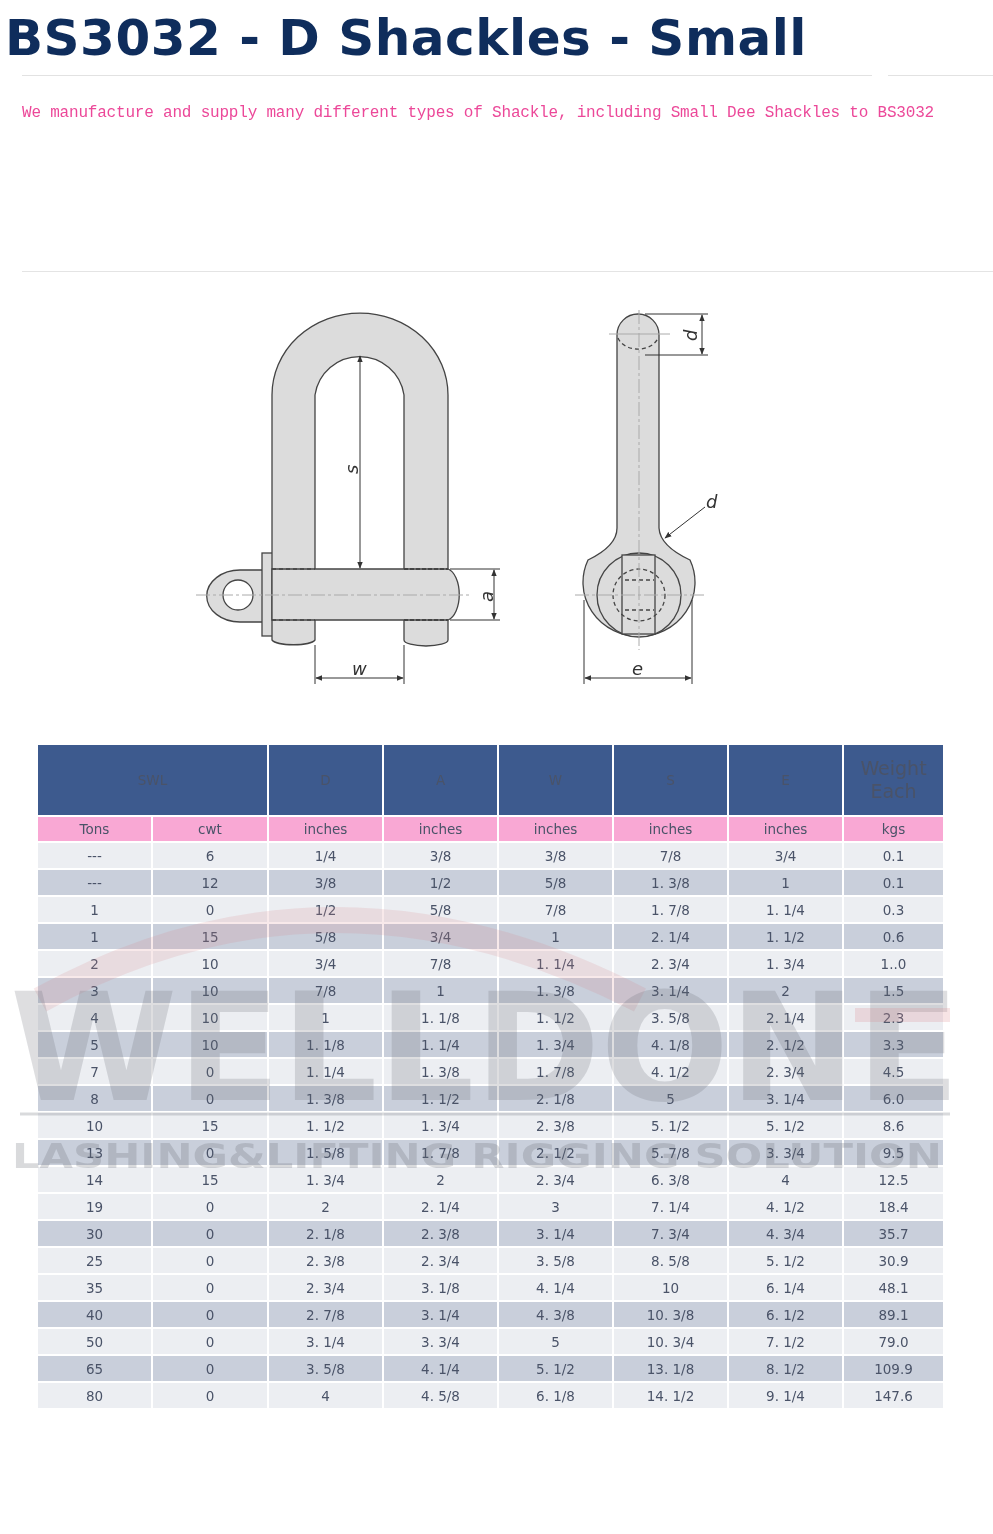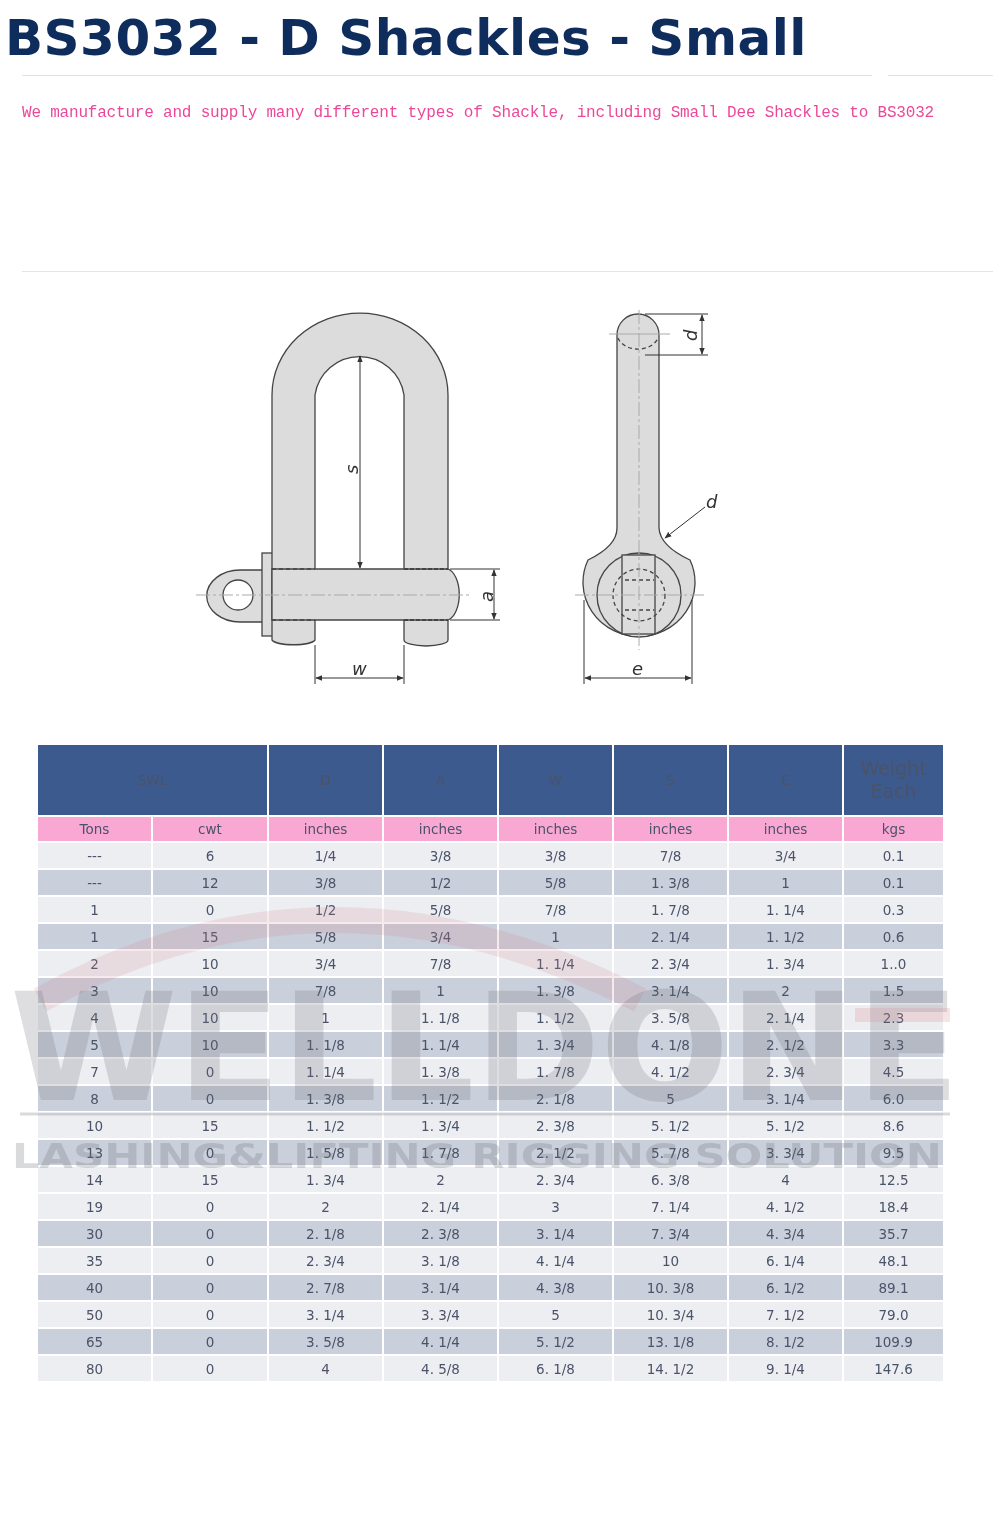--- a/index.html
+++ b/index.html
@@ -264,20 +264,30 @@
         <td class="c1">30</td>
         <td class="c2">0</td>
         <td class="c3">2. 1/8</td>
         <td class="c4">2. 3/8</td>
         <td class="c5">3. 1/4</td>
         <td class="c6">7. 3/4</td>
         <td class="c7">4. 3/4</td>
         <td class="c8">35.7</td>
       </tr>
       <tr class="odd">
+        <td class="c1">25</td>
+        <td class="c2">0</td>
+        <td class="c3">2. 3/8</td>
+        <td class="c4">2. 3/4</td>
+        <td class="c5">3. 5/8</td>
+        <td class="c6">8. 5/8</td>
+        <td class="c7">5. 1/2</td>
+        <td class="c8">30.9</td>
+      </tr>
+      <tr class="odd">
         <td class="c1">35</td>
         <td class="c2">0</td>
         <td class="c3">2. 3/4</td>
         <td class="c4">3. 1/8</td>
         <td class="c5">4. 1/4</td>
         <td class="c6">10</td>
         <td class="c7">6. 1/4</td>
         <td class="c8">48.1</td>
       </tr>
       <tr class="even">

